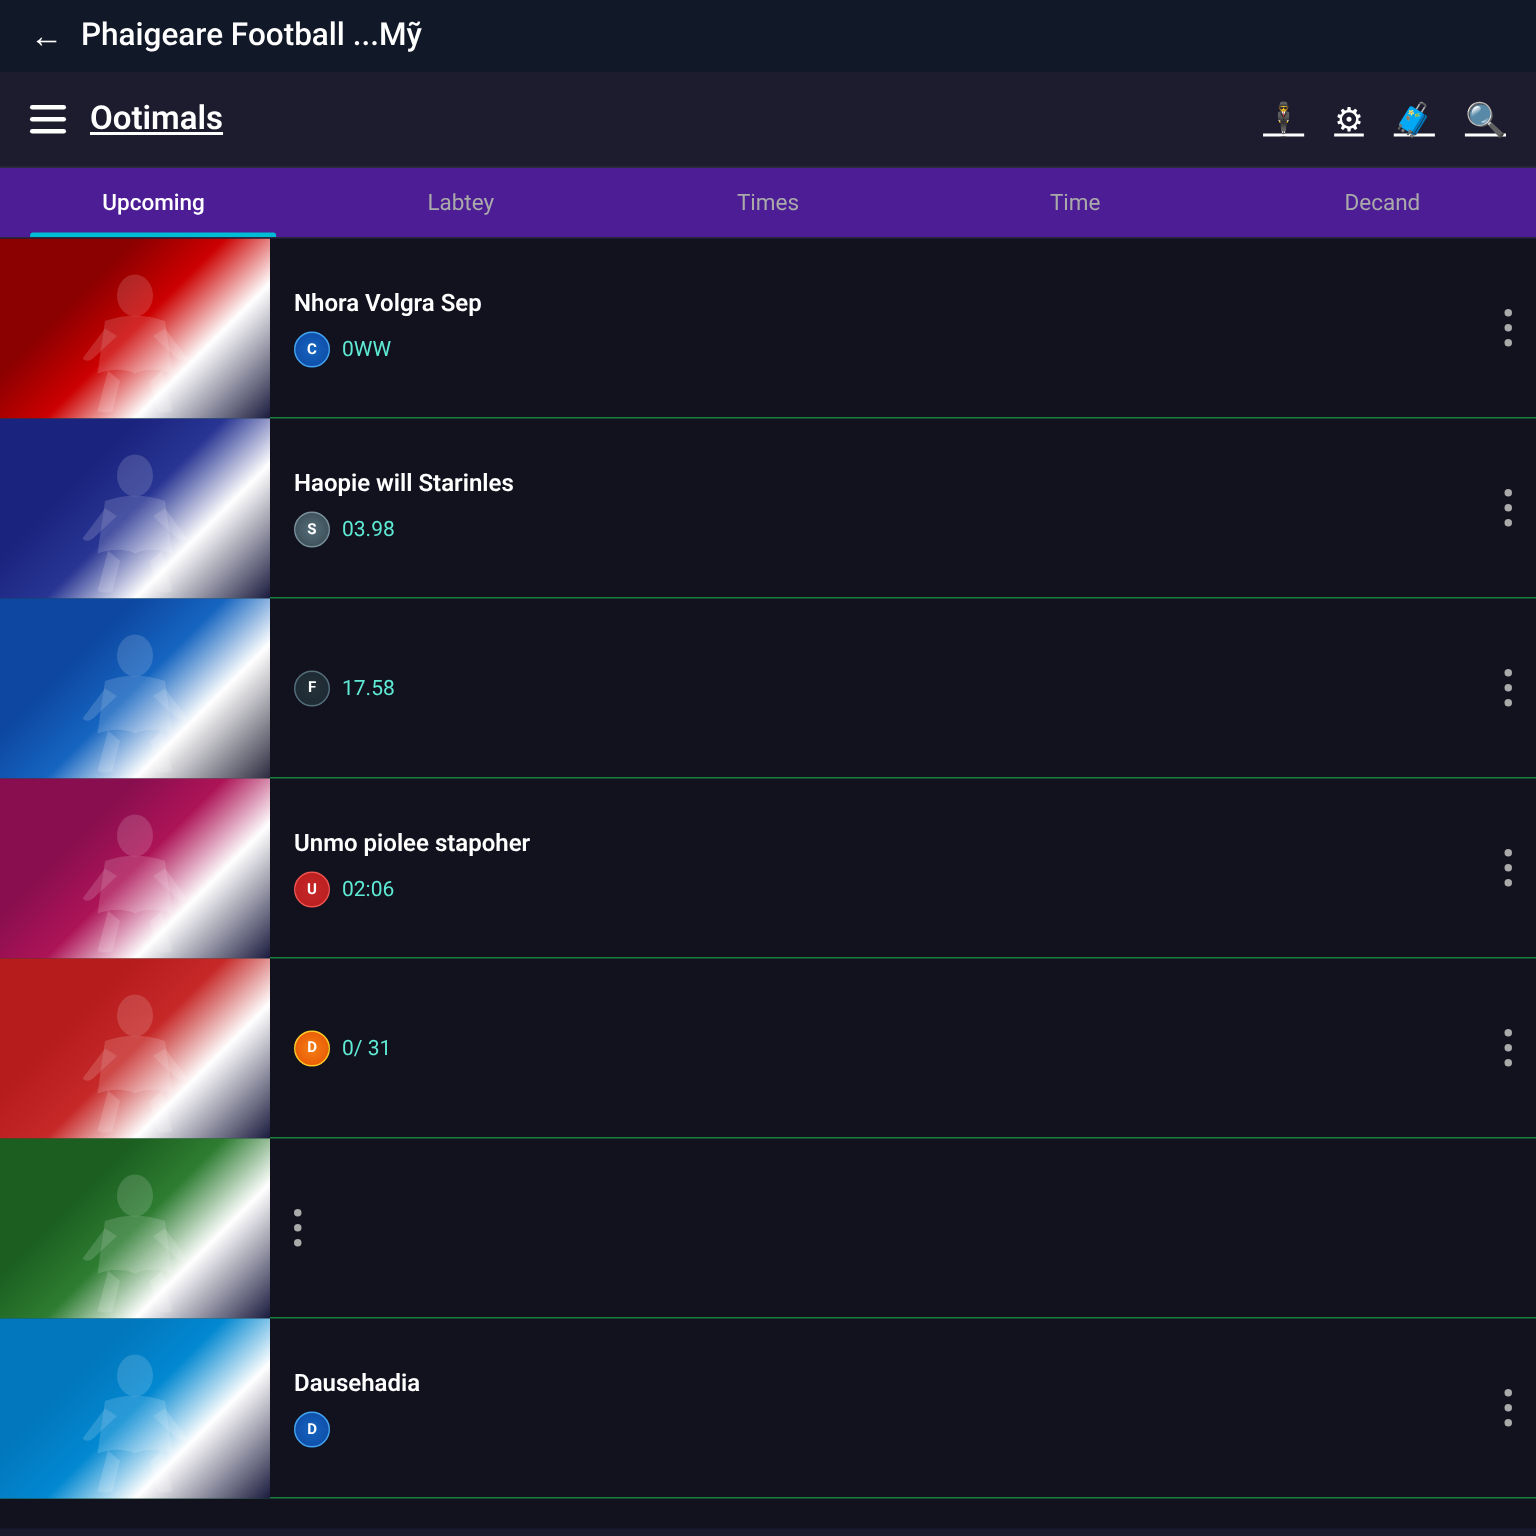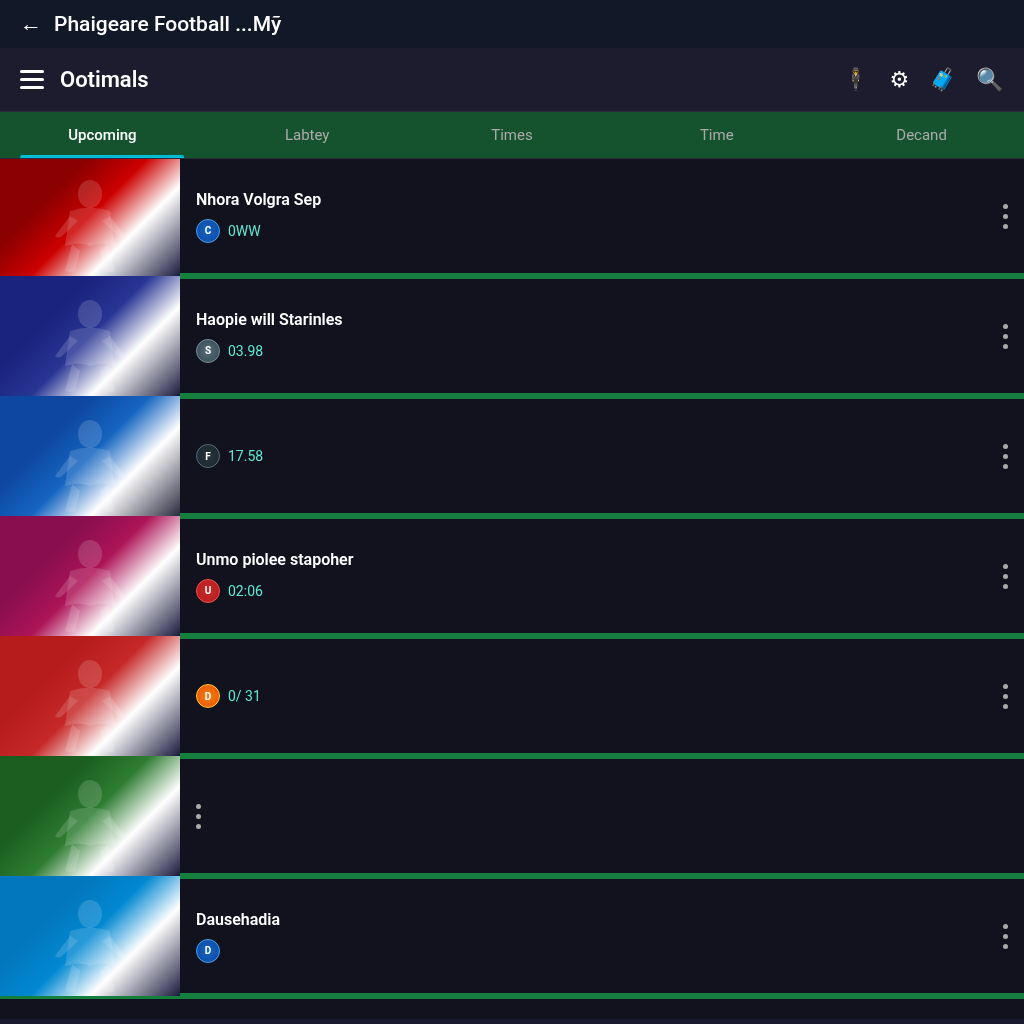--- a/index.html
+++ b/index.html
@@ -34,20 +34,21 @@
     }
 
     
     .toolbar {
       background: #1c1c2e;
       height: 64px;
       display: flex;
       align-items: center;
       padding: 0 20px;
       border-bottom: 1px solid #2a2a3e;
+      text-decoration: underline;
     }
     .hamburger {
       display: flex;
       flex-direction: column;
       gap: 5px;
       cursor: pointer;
       margin-right: 16px;
     }
     .hamburger span {
       display: block;
@@ -68,21 +69,21 @@
       gap: 20px;
     }
     .toolbar-icon {
       font-size: 22px;
       color: #fff;
       cursor: pointer;
     }
 
     
     .tabs {
-      background: #14532d;
+      background: #4c1d95;
       display: flex;
       border-bottom: 1px solid #2a2a3e;
       padding: 0 0;
     }
     .tab {
       flex: 1;
       text-align: center;
       padding: 14px 4px;
       font-size: 15px;
       color: #aaa;
@@ -109,21 +110,21 @@
     
     .match-list {
       background: #12121e;
       overflow-y: auto;
       height: calc(1024px - 48px - 64px - 52px);
     }
     .match-item {
       display: flex;
       align-items: center;
       padding: 0;
-      border-bottom: 6px solid #15803d;
+      border-bottom: 1px solid #15803d;
       height: 120px;
     }
     .match-thumbnail {
       width: 180px;
       height: 120px;
       flex-shrink: 0;
       background: #2a2a3e;
       overflow: hidden;
       position: relative;
     }

